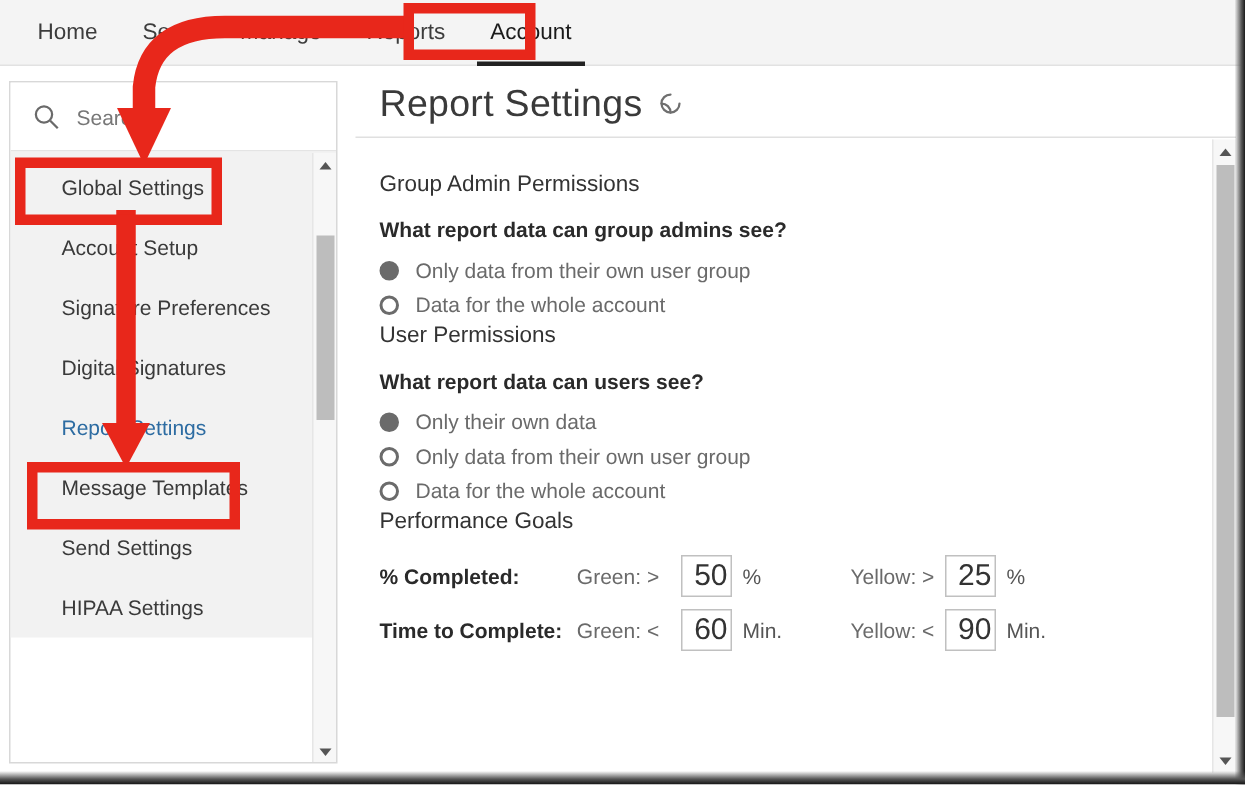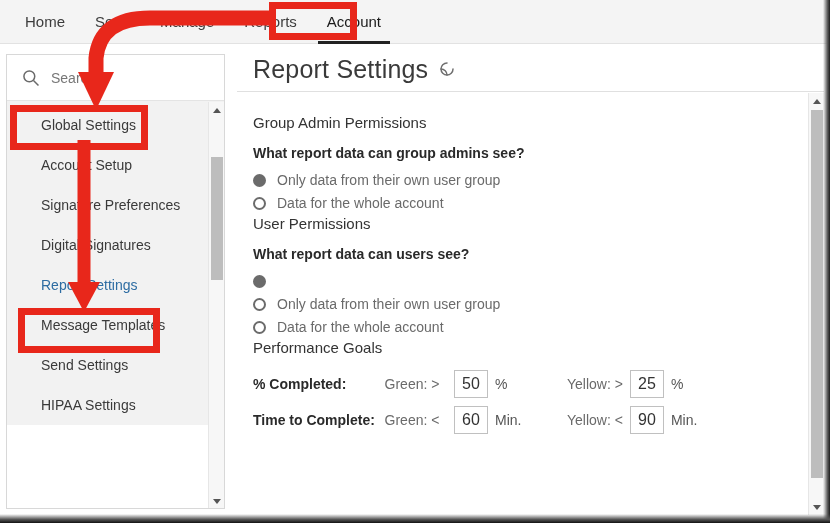--- a/index.html
+++ b/index.html
@@ -251,22 +251,22 @@
     flex: none;
   }
   .goal-op {
     color: #6a6a6a;
     white-space: nowrap;
   }
   .goal-op.green { width: 70px; text-align: center; }
   .num-input {
     width: 34px; height: 28px;
     border: 1px solid #c0c0c0;
-    text-align: center;
-    font-size: 16px;
+    text-align: right;
+    font-size: 20px;
     color: #333;
     font-family: "Liberation Sans", sans-serif;
     margin: 0 7px;
     outline: none;
     background: #fff;
   }
   .goal-unit {
     color: #555;
     width: 46px;
     flex: none;
@@ -392,20 +392,21 @@
       <div class="radio-row">
         <span class="radio"></span>
         <span class="radio-label">Data for the whole account</span>
       </div>
 
       <div class="section-title spaced">User Permissions</div>
       <div class="question">What report data can users see?</div>
 
       <div class="radio-row">
         <span class="radio checked"></span>
+        <span class="radio-label">Only their own data</span>
       </div>
       <div class="radio-row">
         <span class="radio"></span>
         <span class="radio-label">Only data from their own user group</span>
       </div>
       <div class="radio-row">
         <span class="radio"></span>
         <span class="radio-label">Data for the whole account</span>
       </div>
 

